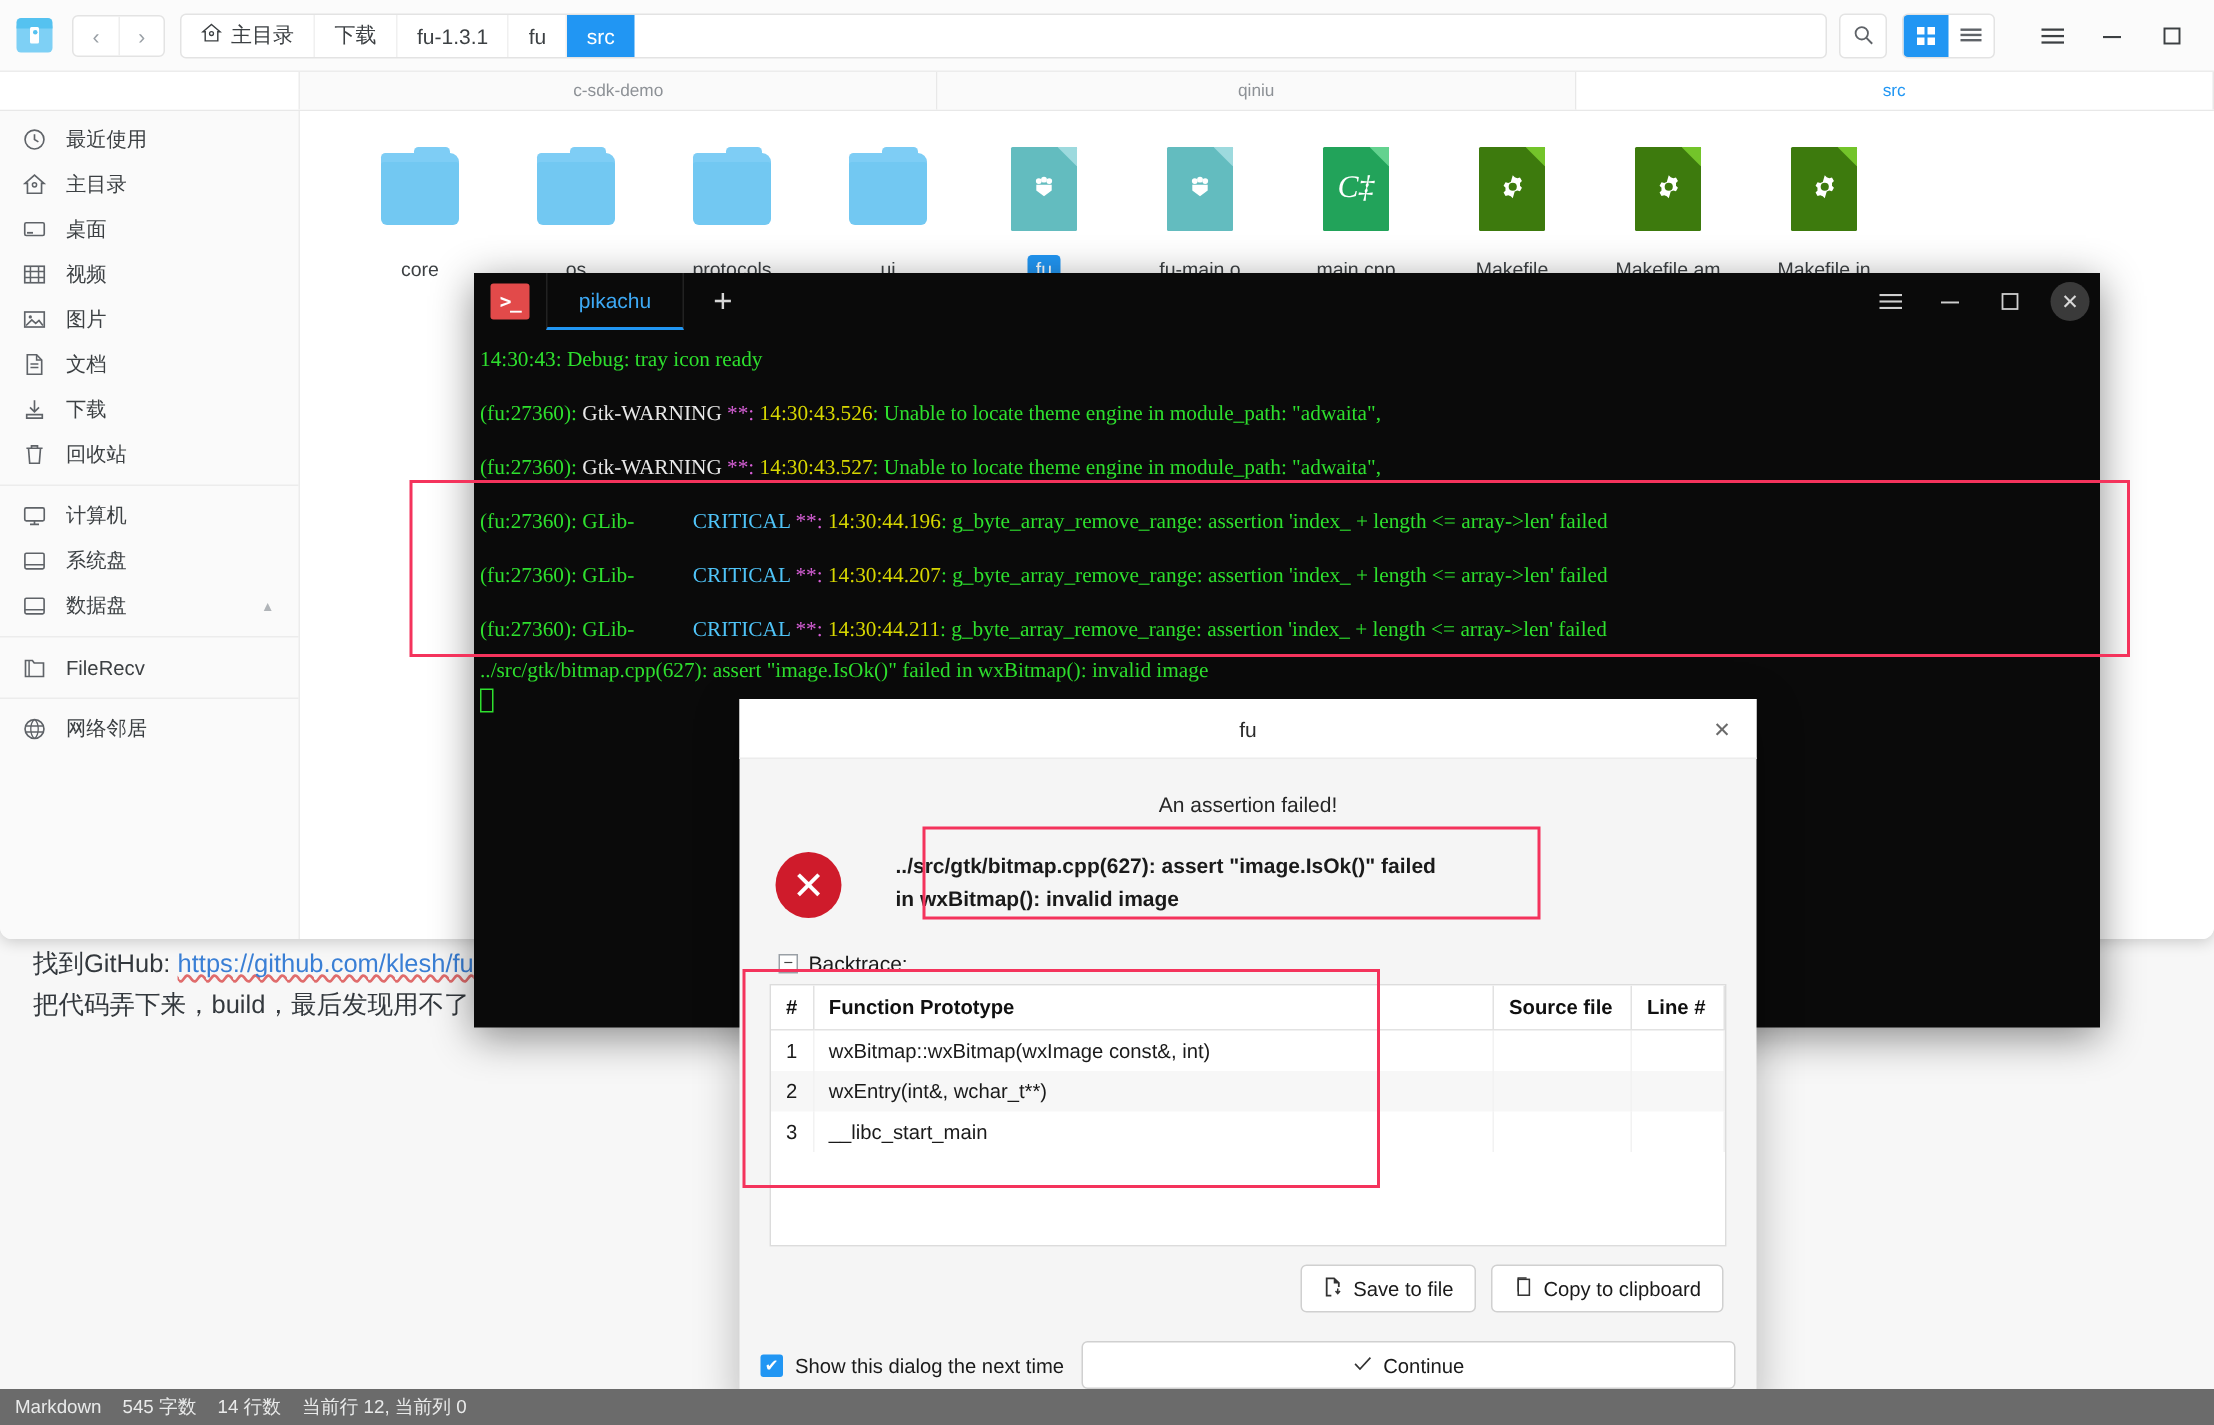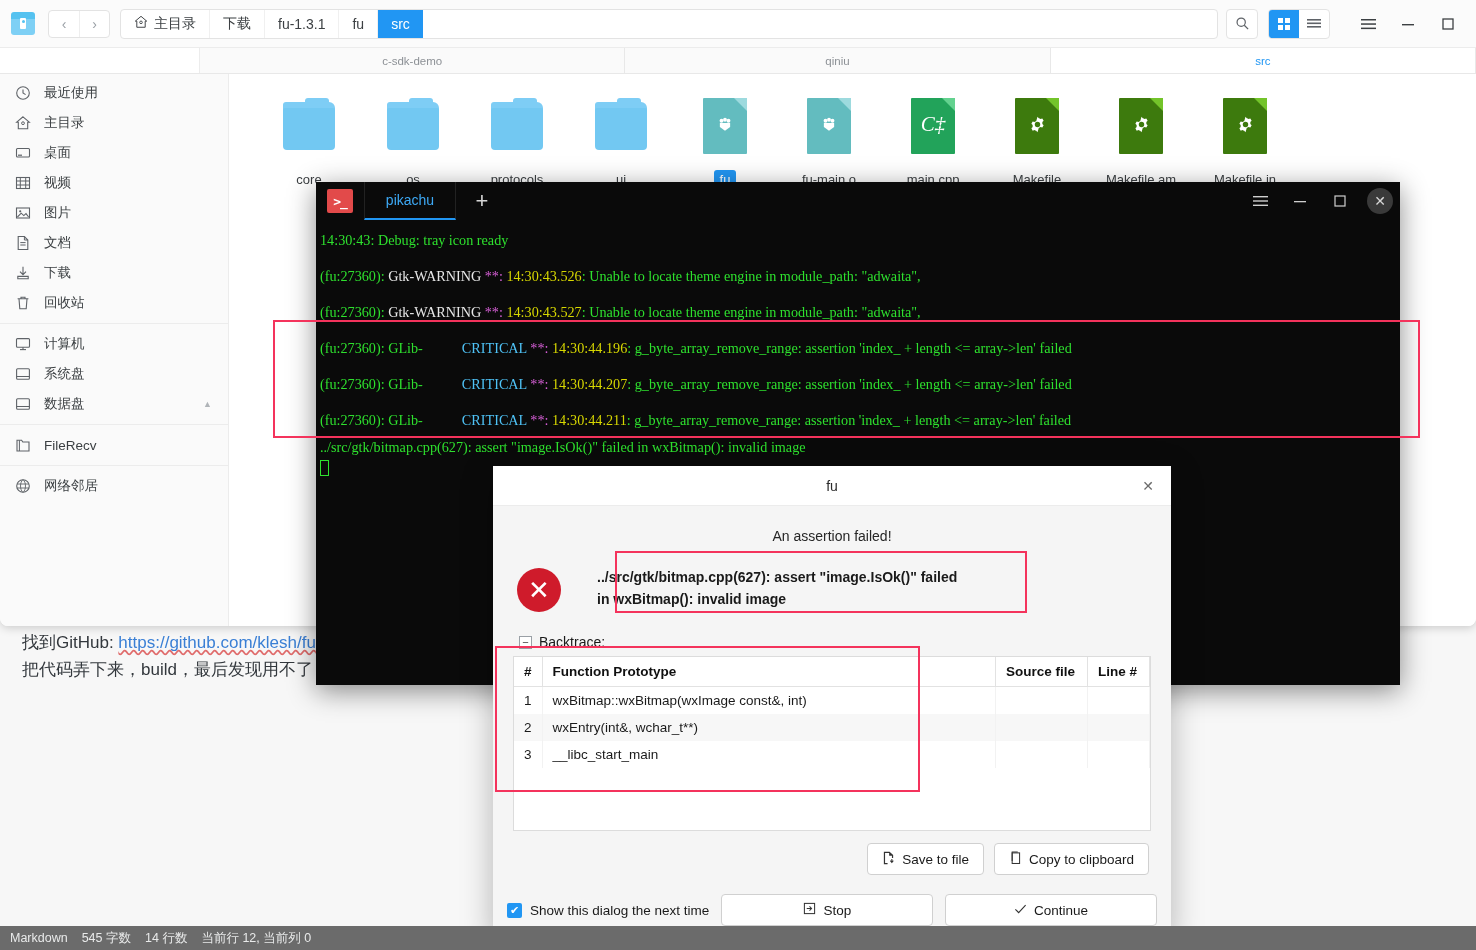--- a/index.html
+++ b/index.html
@@ -125,21 +125,21 @@
   #fm-tabs .side-pad { width:200px; flex:0 0 auto; background:#fff; border-right:1px solid #ececec;}
   .fmtab {
     flex: 1 1 0; display:flex; align-items:center; justify-content:center;
     font-size:11.5px; color:#8d9196; background:#fafafa;
     border-right:1px solid #e8e8e8;
   }
   .fmtab.active { color:#2196f3; background:#ffffff; }
 
   #fm-body { display:flex; height: calc(626px - 48px - 26px); }
   #sidebar {
-    width:229px; flex:0 0 auto; background:#fafafa;
+    width:200px; flex:0 0 auto; background:#fafafa;
     border-right:1px solid #ececec; padding-top:4px;
   }
   .side-item {
     height:30px; display:flex; align-items:center; gap:12px;
     padding-left:14px; font-size:13.5px; color:#3c4043;
   }
   .side-item .ico { width:18px; height:18px; display:flex; align-items:center; justify-content:center; color:#5f6368;}
   .side-sep { height:1px; background:#ececec; margin:5px 0; }
   .side-item .eject { margin-left:auto; margin-right:16px; color:#b0b4b8; font-size:9px;}
 
@@ -734,29 +734,20 @@
         <span>Copy to clipboard</span>
       </div>
     </div>
   </div>
 
   <div id="dlg-footer">
     <div id="chk-row">
       <span id="chk-box">✔</span>
       <span>Show this dialog the next time</span>
     </div>
-    <div class="btn" id="btn-stop">
-      <span>
-        <svg width="13" height="13" viewBox="0 0 14 14">
-            <rect x="1.5" y="1.5" width="11" height="11" fill="none" stroke="#333" stroke-width="1.1"></rect>
-            <path d="M4 7 h5 M7 4.8 l2.2 2.2 -2.2 2.2" stroke="#333" stroke-width="1.1" fill="none"></path>
-          </svg>
-      </span>
-      <span>Stop</span>
-    </div>
     <div class="btn" id="btn-continue">
       <span>
         <svg width="13" height="12" viewBox="0 0 14 12">
             <path d="M1.5 6.3 L5 10 L12.5 1.8" fill="none" stroke="#333" stroke-width="1.2"></path>
           </svg>
       </span>
       <span>Continue</span>
     </div>
   </div>
 </div>

